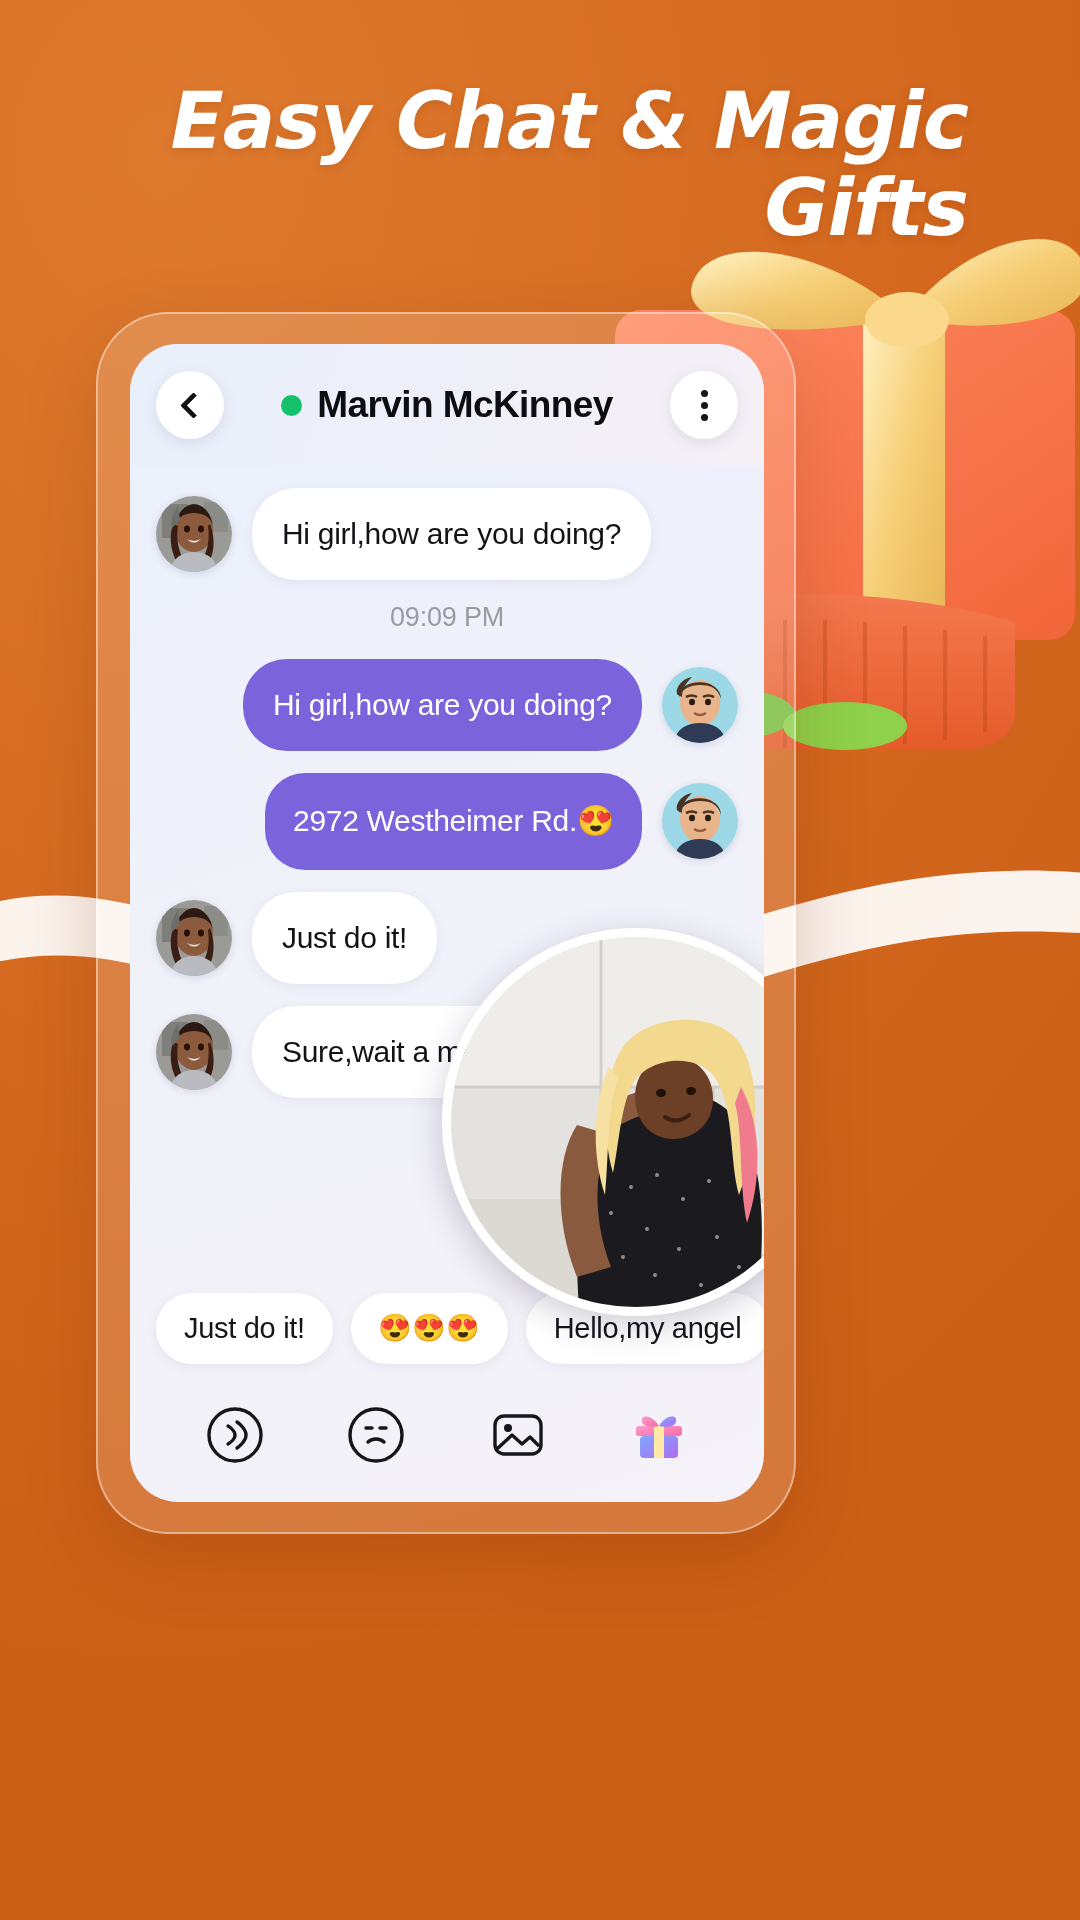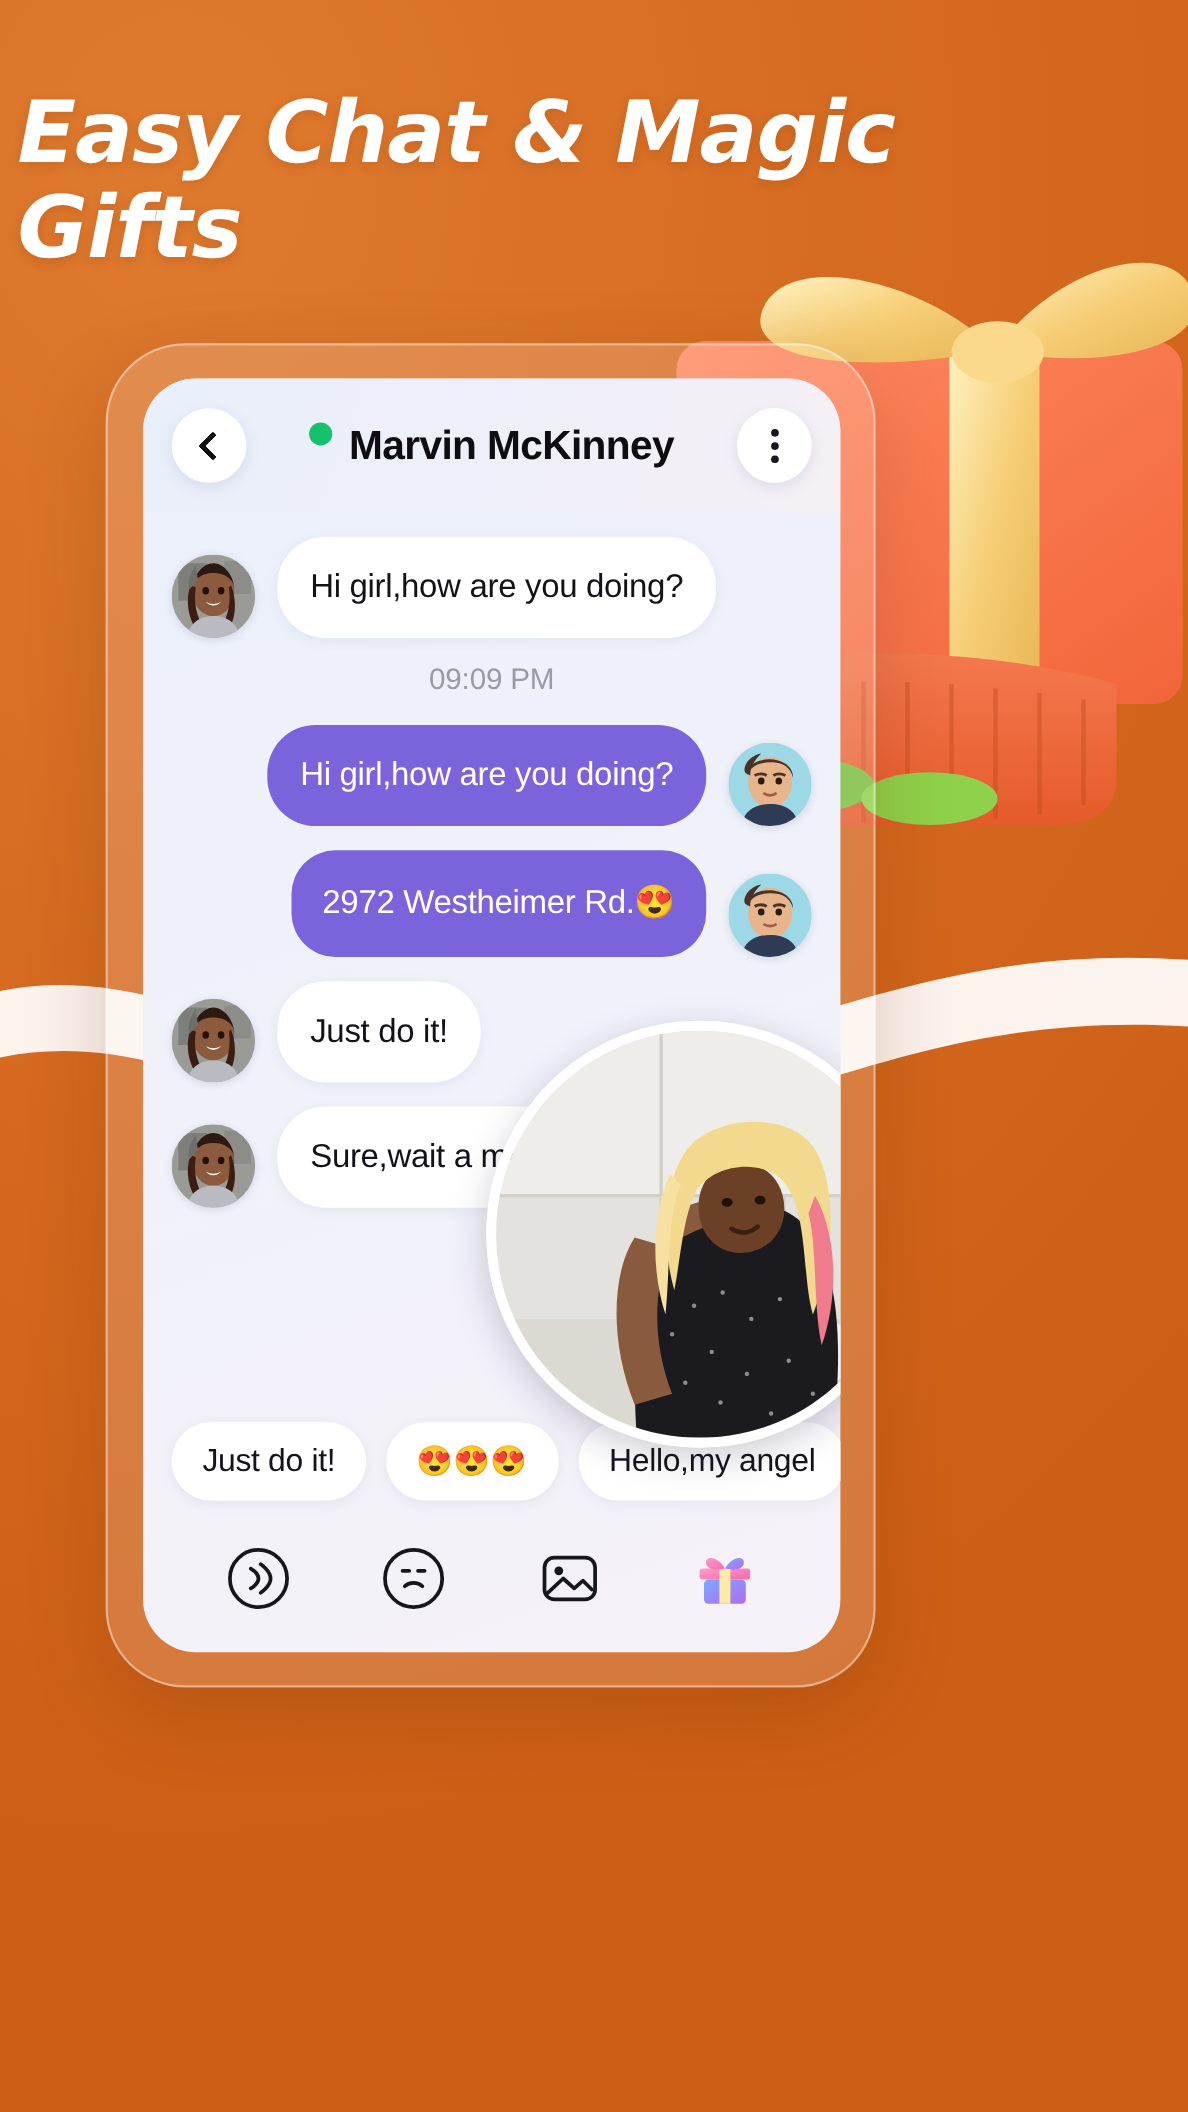--- a/index.html
+++ b/index.html
@@ -20,31 +20,30 @@
     position:absolute;
     left:-60px; top:680px;
     width:1220px; height:460px;
     pointer-events:none;
   }
 
   
   .headline {
     position:absolute;
     top:78px; left:0; width:968px;
-    text-align:left;
+    text-align:right;
     color:#FFFFFF;
     font-family:"DejaVu Sans", sans-serif;
     font-weight:bold;
     font-style:italic;
     font-size:78px;
     line-height:1.12;
     letter-spacing:-1px;
     text-shadow:0 3px 10px rgba(120,45,0,.18);
     z-index:6;
-    padding-left:16px;
   }
   .headline .l2 { display:block; }
 
   
   .gift {
     position:absolute;
     left:545px; top:190px;
     width:540px; height:560px;
     z-index:3;
   }
@@ -87,37 +86,37 @@
     box-shadow:0 4px 14px rgba(80,90,130,.13);
     flex:0 0 68px;
   }
   .chevron-left {
     width:19px; height:19px;
     border-left:5px solid #111; border-bottom:5px solid #111;
     transform:rotate(45deg); margin-left:6px;
     border-radius:2px;
   }
   .header-center {
-    flex:1; display:flex; justify-content:center; gap:15px;
+    flex:1; display:flex; align-items:center; justify-content:center; gap:15px;
   }
   .status-dot { width:21px; height:21px; border-radius:50%; background:#15C26B; flex:0 0 21px; }
   .contact-name {
     font-size:37px; font-weight:bold; color:#0D0D12; letter-spacing:-.6px;
     white-space:nowrap;
   }
   .kebab { display:flex; flex-direction:column; gap:5px; align-items:center; }
   .kebab i { width:7px; height:7px; border-radius:50%; background:#15151C; display:block; }
 
   
   .messages {
     flex:1; position:relative;
     padding:22px 26px 0 26px;
     overflow:hidden;
   }
-  .row { display:flex; align-items:flex-end; margin-bottom:22px; }
+  .row { display:flex; align-items:center; margin-bottom:22px; }
   .row.out { justify-content:flex-end; }
   .avatar {
     width:76px; height:76px; border-radius:50%;
     flex:0 0 76px;
     overflow:hidden;
     box-shadow:0 2px 8px rgba(40,50,90,.14);
   }
   .avatar svg { display:block; }
   .bubble {
     max-width:430px;

